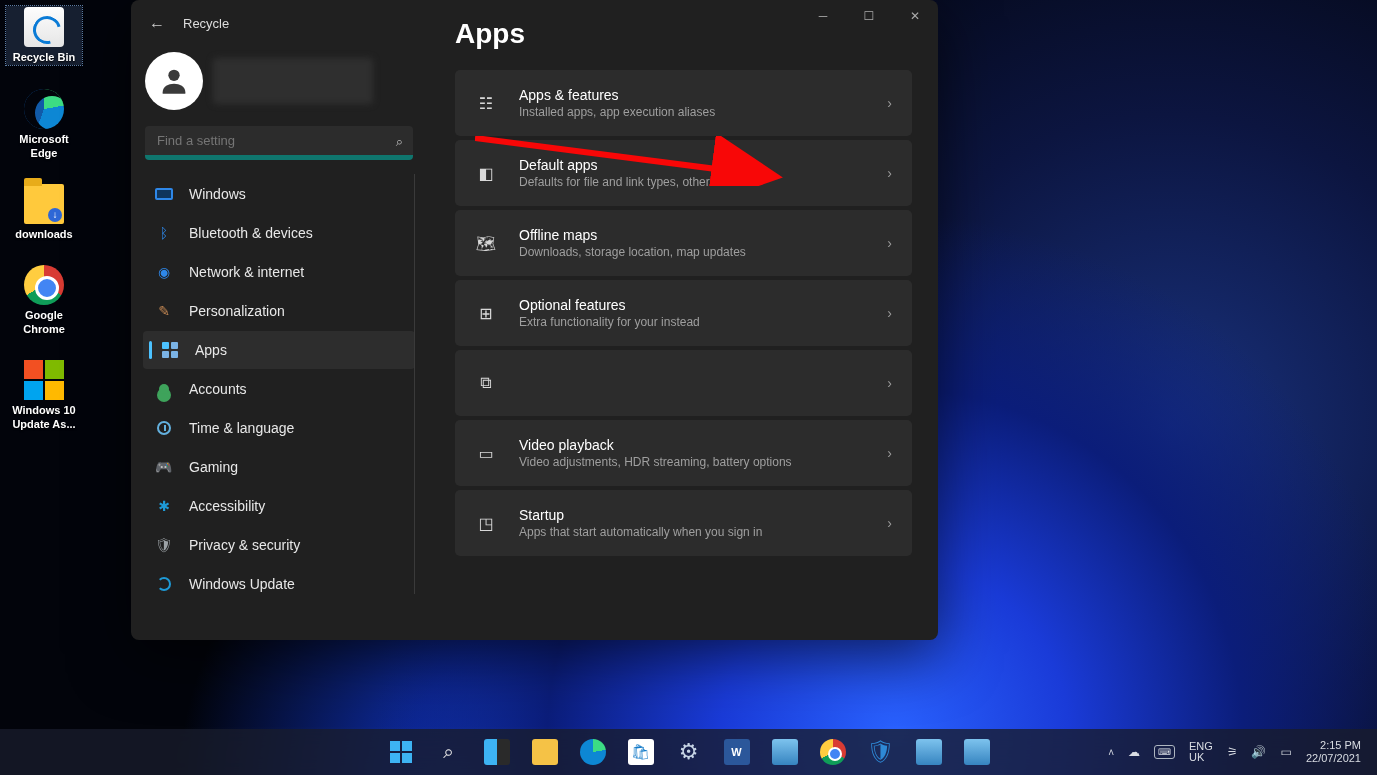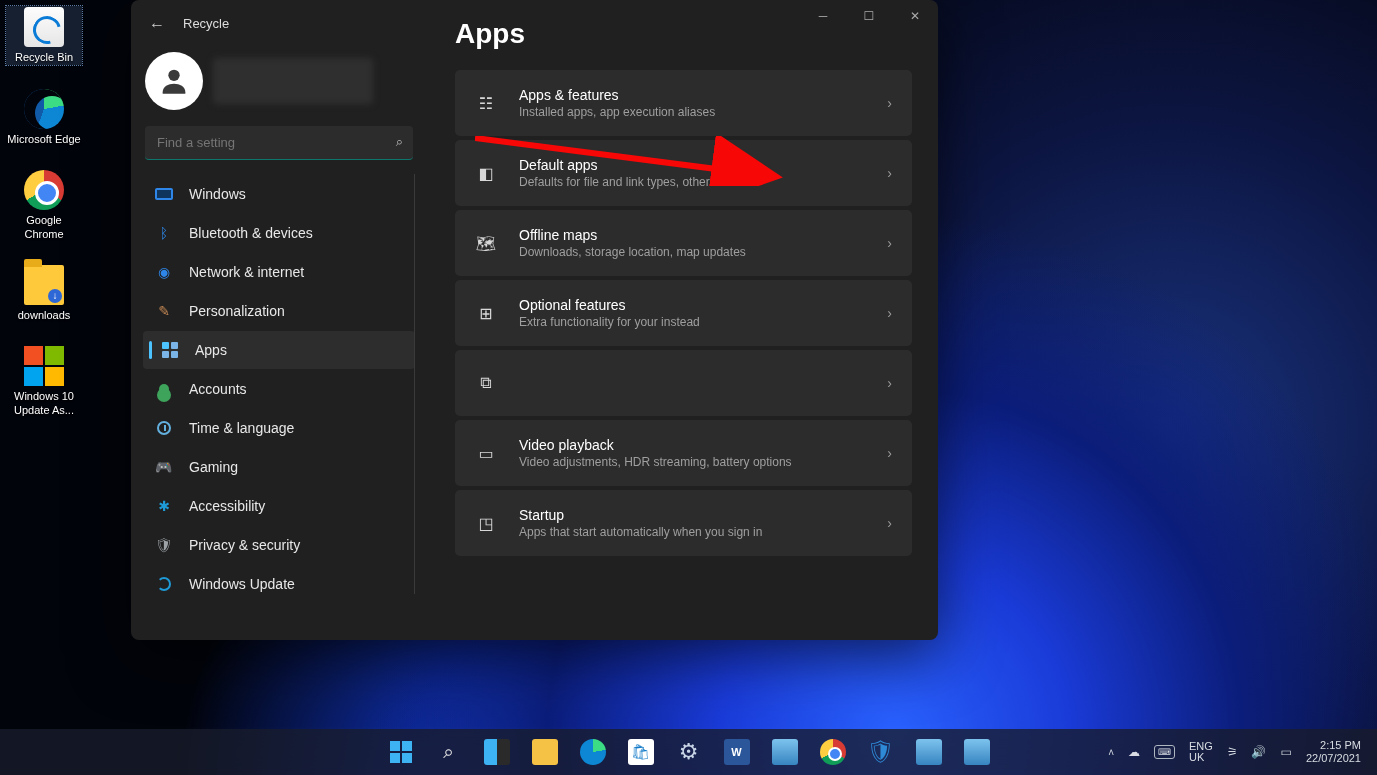--- a/index.html
+++ b/index.html
@@ -11,21 +11,21 @@
       radial-gradient(circle at 65% 95%, #2a62ff 0%, #1a3bd8 15%, #0b1d7a 30%, transparent 45%),
       radial-gradient(circle at 85% 55%, #19327e 0%, #0c1540 25%, transparent 50%),
       radial-gradient(circle at 45% 105%, #2157f7 0%, #0e2a9a 20%, transparent 40%),
       #02040b; }
 
   
   .desktop-icons { position:absolute; left:6px; top:6px; width:90px; }
   .desktop-icon { width:76px; text-align:center; color:#fff; font-size:11px; margin-bottom:24px; cursor:pointer; }
   .desktop-icon .glyph { width:40px; height:40px; margin:0 auto 3px; }
   .desktop-icon.selected { outline:1px dotted #5b7ba2; background:rgba(120,160,220,.18); padding:1px 0; }
-  .desktop-icon .label { line-height:14px; text-shadow:0 1px 2px #000; }
+  .desktop-icon .label { line-height:14px; text-shadow:0 1px 2px #000;font-weight:bold; }
 
   .i-recycle { background:linear-gradient(#fdfdfd,#e6e6e6); border-radius:4px; position:relative; }
   .i-recycle::after { content:""; position:absolute; left:9px; top:9px; width:22px; height:22px; border:3px solid #0a7bd6; border-right-color:transparent; border-radius:50%; transform:rotate(30deg); }
   .i-edge { width:40px;height:40px;border-radius:50%;background:conic-gradient(#3cdc84 0 80deg,#0d87d4 80deg 200deg,#115aa8 200deg 360deg); box-shadow:inset 8px 4px 0 3px #02040b; }
   .i-folder { width:44px;height:34px;margin:4px auto 3px;background:#ffc93c;border-radius:2px;position:relative; }
   .i-folder::before{content:"";position:absolute;left:0;top:-6px;width:18px;height:8px;background:#e8ac1a;border-radius:2px 2px 0 0;}
   .i-folder::after{content:"";position:absolute;right:2px;bottom:2px;width:14px;height:14px;background:#2e67d6;border-radius:50%;font-size:10px;color:#fff;line-height:14px;text-align:center;}
   .i-folder.dl::after{content:"↓";}
   .i-chrome{width:40px;height:40px;border-radius:50%;background:conic-gradient(#d83b33 0 120deg,#0f9d58 120deg 240deg,#ffcd40 240deg 360deg);position:relative;}
   .i-chrome::after{content:"";position:absolute;left:11px;top:11px;width:18px;height:18px;background:#4285f4;border:3px solid #fff;border-radius:50%;}
@@ -44,21 +44,21 @@
   .back-row { display:flex; align-items:center; gap:18px; margin-bottom:20px; padding-left:6px;}
   .back-row .back { color:#ccc; font-size:16px; cursor:pointer; }
   .back-row .title { font-size:13px; color:#ddd; }
 
   .profile { display:flex; align-items:center; gap:10px; margin:0 0 16px 2px; }
   .avatar { width:58px; height:58px; border-radius:50%; background:#fff; display:flex; align-items:center; justify-content:center; }
   .avatar svg { width:34px; height:34px; fill:#3a3a3a; }
   .profile .blurred { width:160px; height:46px; background:#2f2f2f; border-radius:4px; filter:blur(3px); }
 
   .search { position:relative; margin:0 2px 14px 2px; }
-  .search input { width:100%; height:34px; background:#2c2c2c; border:none; border-bottom:1px solid #0f766e;
+  .search input { width:100%; height:34px; background:#2c2c2c; border:none; border-bottom:5px solid #0f766e;
                   border-radius:4px; padding:0 34px 0 12px; color:#f97316; font-size:13px; outline:none;}
   .search .mag { position:absolute; right:10px; top:8px; color:#bfbfbf; font-size:13px;}
 
   .nav { overflow:hidden; position:relative; }
   .nav .divider { position:absolute; right:0; top:0; bottom:10px; width:1px; background:#3a3a3a; }
   .nav-item { height:38px; display:flex; align-items:center; gap:16px; padding:0 12px; margin:1px 0;
               border-radius:4px; cursor:pointer; font-size:14px; color:#e8e8e8; }
   .nav-item.active { background:#2d2d2d; }
   .nav-item.active::before { content:""; width:3px; height:18px; background:#4cc2ff; border-radius:2px; margin-right:-7px; margin-left:-6px;}
   .nav-item .nicon { width:18px; height:18px; display:flex; align-items:center; justify-content:center; font-size:14px;}
@@ -121,26 +121,26 @@
 <div class="desktop-icons">
   <div class="desktop-icon selected">
     <div class="glyph i-recycle"></div>
     <div class="label">Recycle Bin</div>
   </div>
   <div class="desktop-icon">
     <div class="glyph i-edge"></div>
     <div class="label">Microsoft Edge</div>
   </div>
   <div class="desktop-icon">
+    <div class="glyph i-folder dl"></div>
+    <div class="label">downloads</div>
+  </div>
+  <div class="desktop-icon">
     <div class="glyph i-chrome"></div>
     <div class="label">Google Chrome</div>
-  </div>
-  <div class="desktop-icon">
-    <div class="glyph i-folder dl"></div>
-    <div class="label">downloads</div>
   </div>
   <div class="desktop-icon">
     <div class="glyph i-win">
         <span></span>
         <span></span>
         <span></span>
         <span></span>
       </div>
     <div class="label">Windows 10 Update As...</div>
   </div>

